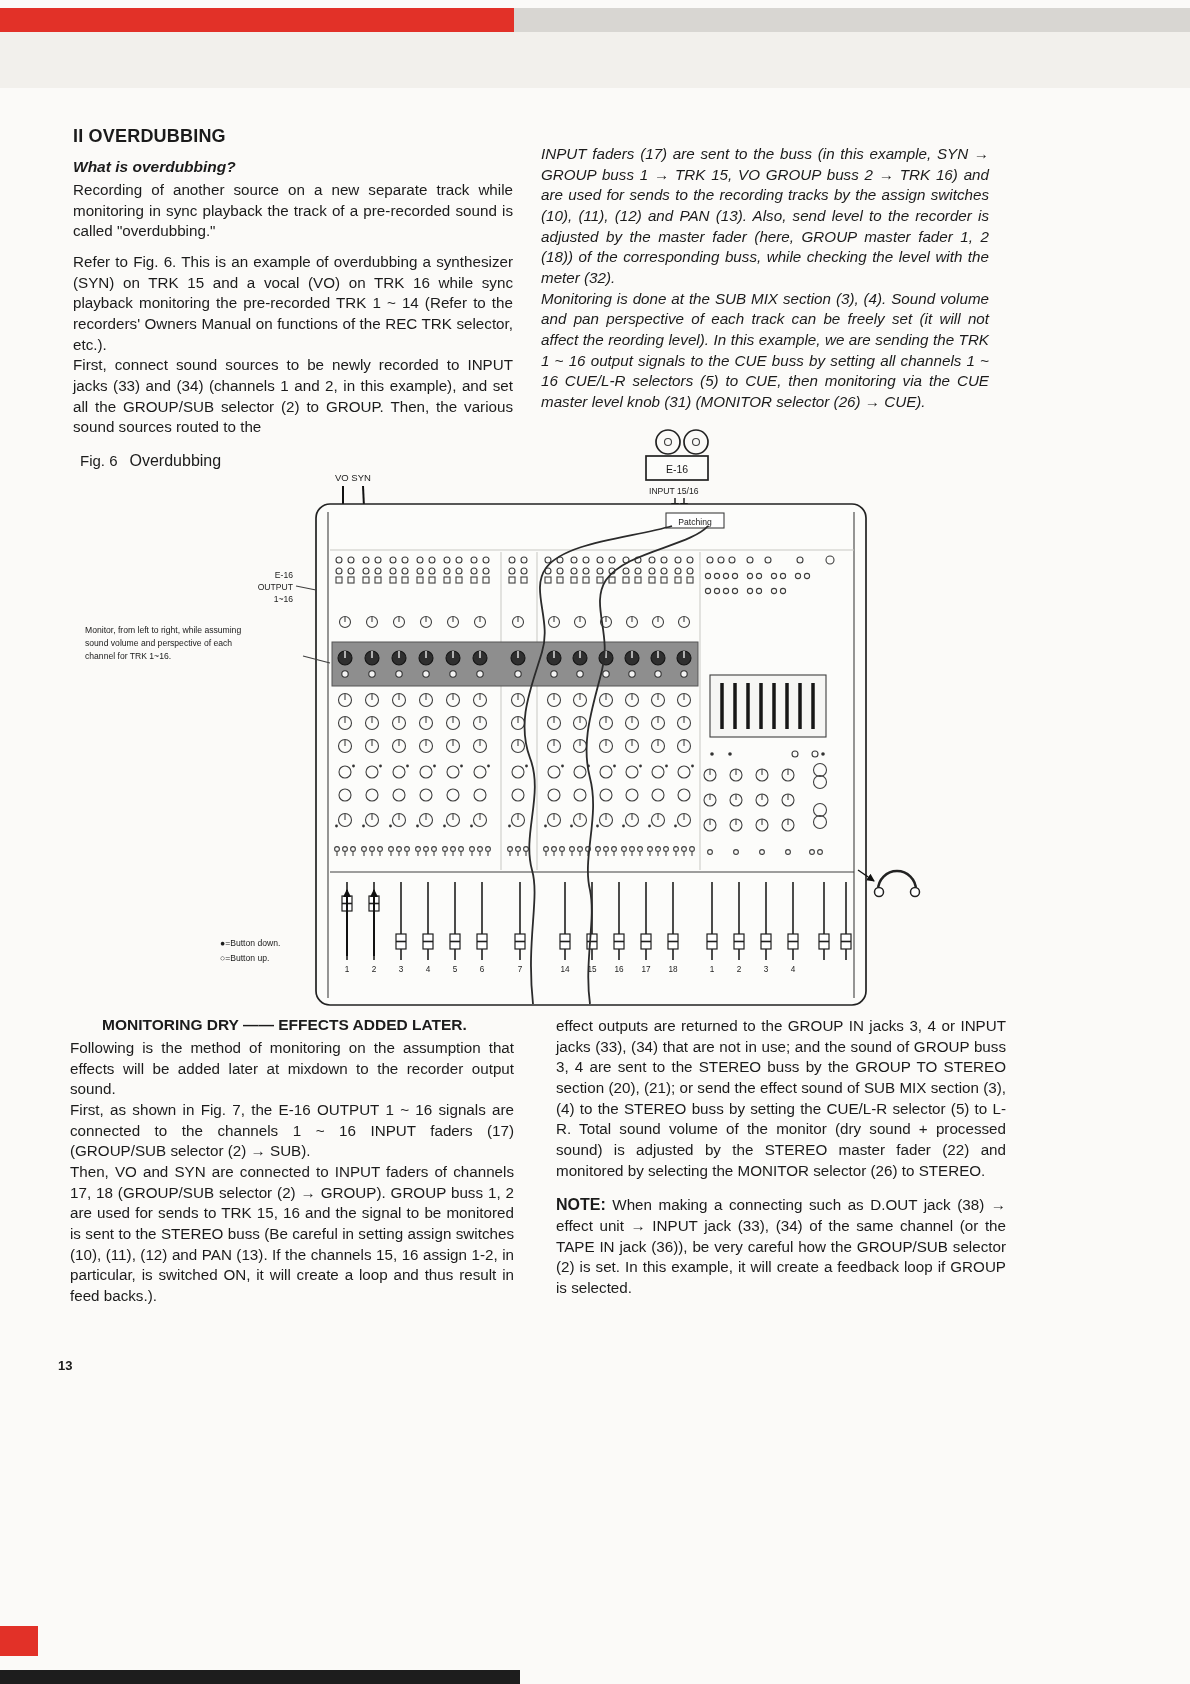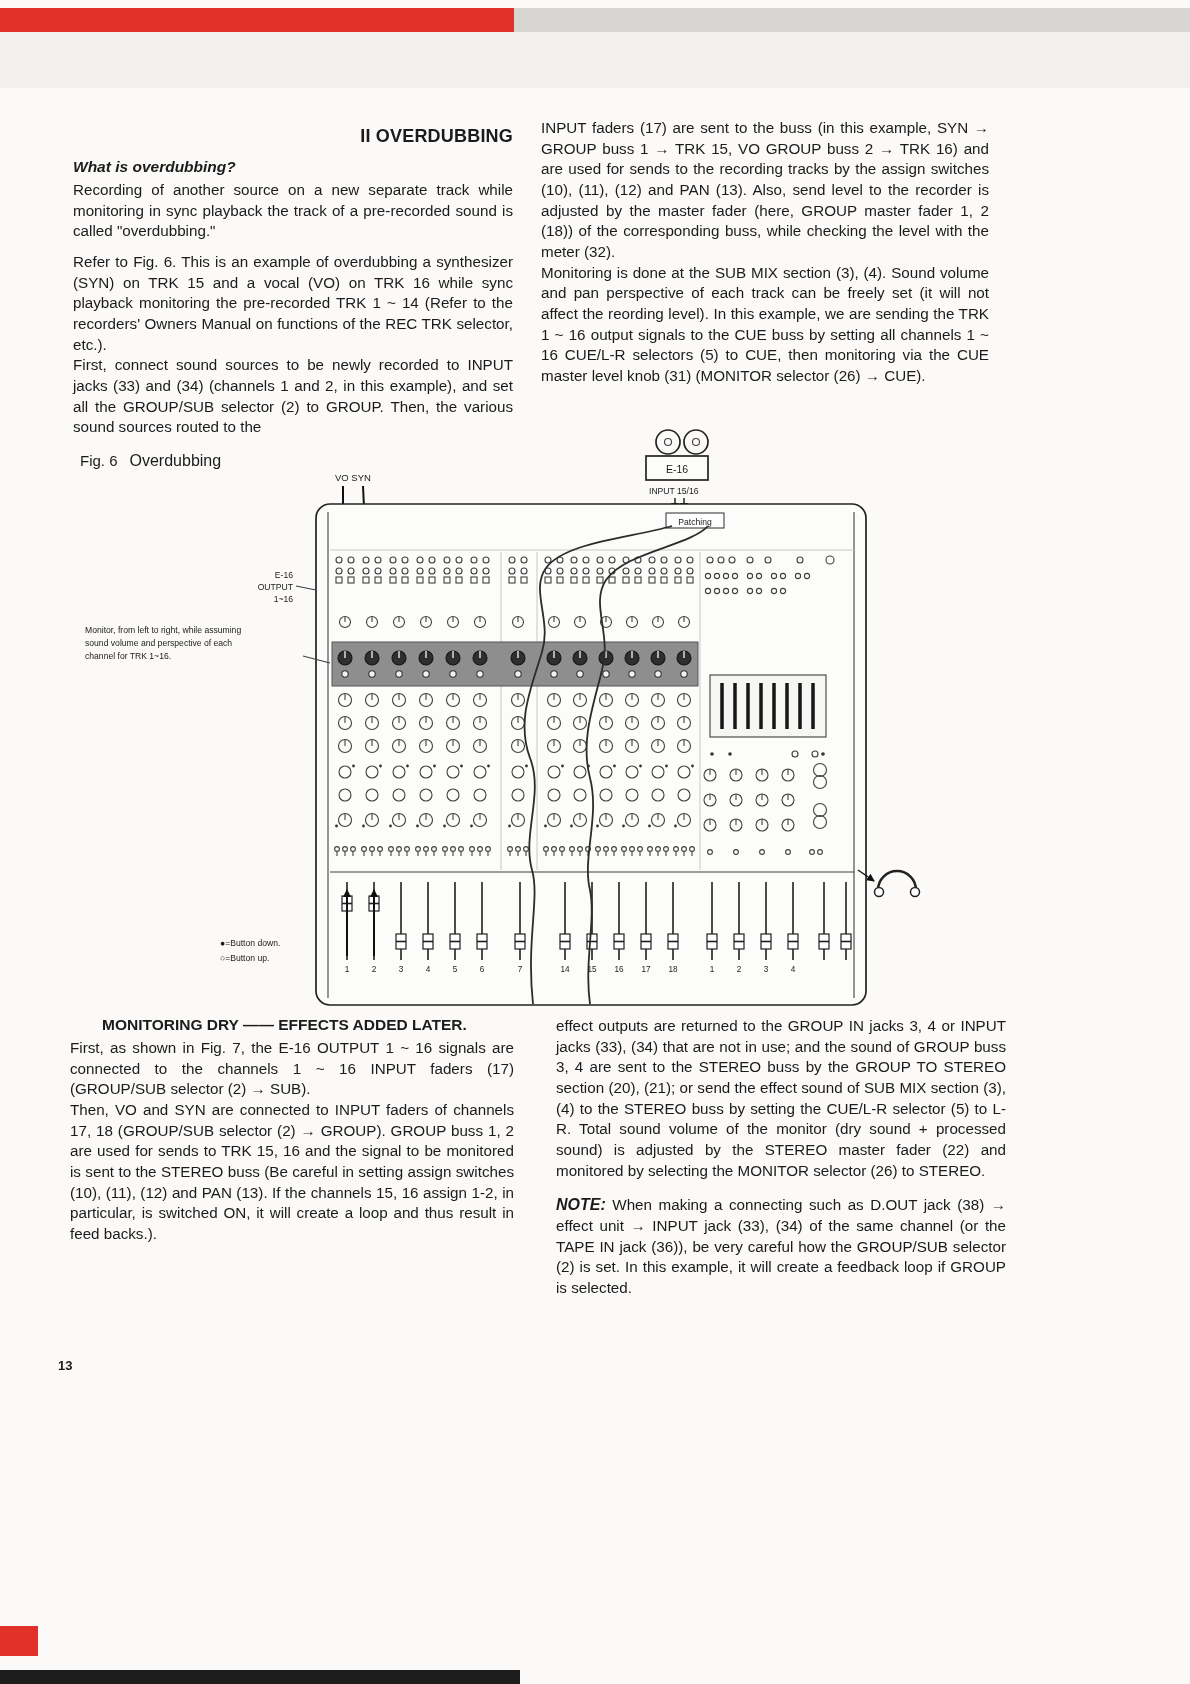--- a/index.html
+++ b/index.html
@@ -6,32 +6,32 @@
   html,body { background:#e8e6e2; }
   body { font-family:"Liberation Sans", sans-serif; color:#1b1b1b; }
   .page { position:relative; width:1190px; height:1684px; background:#fbfaf8; overflow:hidden; }
 
   .bar-red-top   { position:absolute; left:0; top:8px; width:514px; height:24px; background:#e23128; }
   .bar-gray-top  { position:absolute; left:514px; top:8px; width:676px; height:24px; background:#d8d6d2; }
   .wash-top      { position:absolute; left:0; top:32px; width:1190px; height:56px; background:#f2f0ec; }
   .red-square-bottom { position:absolute; left:0; top:1626px; width:38px; height:30px; background:#e23128; }
   .black-bar-bottom  { position:absolute; left:0; top:1670px; width:520px; height:14px; background:#1d1d1d; }
 
-  h1 { font-size:18px; font-weight:bold; margin-bottom:11px; letter-spacing:.2px;text-align:right; }
+  h1 { font-size:18px; font-weight:bold; margin-bottom:11px; letter-spacing:.2px; }
   h2 { font-size:15.5px; font-weight:bold; font-style:italic; margin-bottom:4px; }
   h3 { font-size:15.5px; font-weight:bold; margin-bottom:4px;margin-left:32px; }
   p  { font-size:15.2px; line-height:1.36; text-align:justify; }
   .gap-after { margin-bottom:10px; }
 
   .col-left-top  { position:absolute; left:73px;  top:126px; width:440px; }
-  .col-right-top { position:absolute; left:541px; top:118px; width:448px; }
+  .col-right-top { position:absolute; left:541px; top:144px; width:448px;font-style:italic; }
   .col-left-bot  { position:absolute; left:70px;  top:1016px; width:444px; }
   .col-right-bot { position:absolute; left:556px; top:1016px; width:450px; }
   .note-para { margin-top:13px; }
-  .note-label { font-weight:bold; font-style:italic; font-size:16px; }
+  .note-label { font-weight:bold; font-size:16px; }
 
   .fig-caption { position:absolute; left:80px; top:452px; z-index:2; }
   .fig-caption .cap-b { font-size:15px; font-weight:normal; }
   .fig-caption .cap-t { font-size:16px; margin-left:12px; }
 
   .page-number { position:absolute; left:58px; top:1358px; font-size:13px; font-weight:bold; }
 
   svg.fig { position:absolute; left:60px; top:420px; }
   svg text { font-family:"Liberation Sans", sans-serif; fill:#1b1b1b; }
   .ft8  { font-size:8.6px; }
@@ -323,20 +323,21 @@
     <g>
       <line x1="798" y1="450" x2="814" y2="461" class="arrowline" marker-end="url(#ah)"></line>
       <path d="M818,470 a19,19 0 0 1 38,0" style="stroke:#222;stroke-width:2.5;fill:none"></path>
       <circle cx="819" cy="472" r="4.5" style="fill:#fff;stroke:#222;stroke-width:1.5"></circle>
       <circle cx="855" cy="472" r="4.5" style="fill:#fff;stroke:#222;stroke-width:1.5"></circle>
     </g>
   </svg>
 
   <section class="col-left-bot">
     <h3>MONITORING DRY —— EFFECTS ADDED LATER.</h3>
+    <p>Following is the method of monitoring on the assumption that effects will be added later at mixdown to the recorder output sound.</p>
     <p>First, as shown in Fig. 7, the E-16 OUTPUT 1 ~ 16 signals are connected to the channels 1 ~ 16 INPUT faders (17) (GROUP/SUB selector (2) → SUB).</p>
     <p>Then, VO and SYN are connected to INPUT faders of channels 17, 18 (GROUP/SUB selector (2) → GROUP). GROUP buss 1, 2 are used for sends to TRK 15, 16 and the signal to be monitored is sent to the STEREO buss (Be careful in setting assign switches (10), (11), (12) and PAN (13). If the channels 15, 16 assign 1-2, in particular, is switched ON, it will create a loop and thus result in feed backs.).</p>
   </section>
 
   <section class="col-right-bot">
     <p>effect outputs are returned to the GROUP IN jacks 3, 4 or INPUT jacks (33), (34) that are not in use; and the sound of GROUP buss 3, 4 are sent to the STEREO buss by the GROUP TO STEREO section (20), (21); or send the effect sound of SUB MIX section (3), (4) to the STEREO buss by setting the CUE/L-R selector (5) to L-R. Total sound volume of the monitor (dry sound + processed sound) is adjusted by the STEREO master fader (22) and monitored by selecting the MONITOR selector (26) to STEREO.</p>
     <p class="note-para"><span class="note-label">NOTE:</span> <span>When making a connecting such as D.OUT jack (38) → effect unit → INPUT jack (33), (34) of the same channel (or the TAPE IN jack (36)), be very careful how the GROUP/SUB selector (2) is set. In this example, it will create a feedback loop if GROUP is selected.</span></p>
   </section>
 
   <div class="page-number">13</div>

